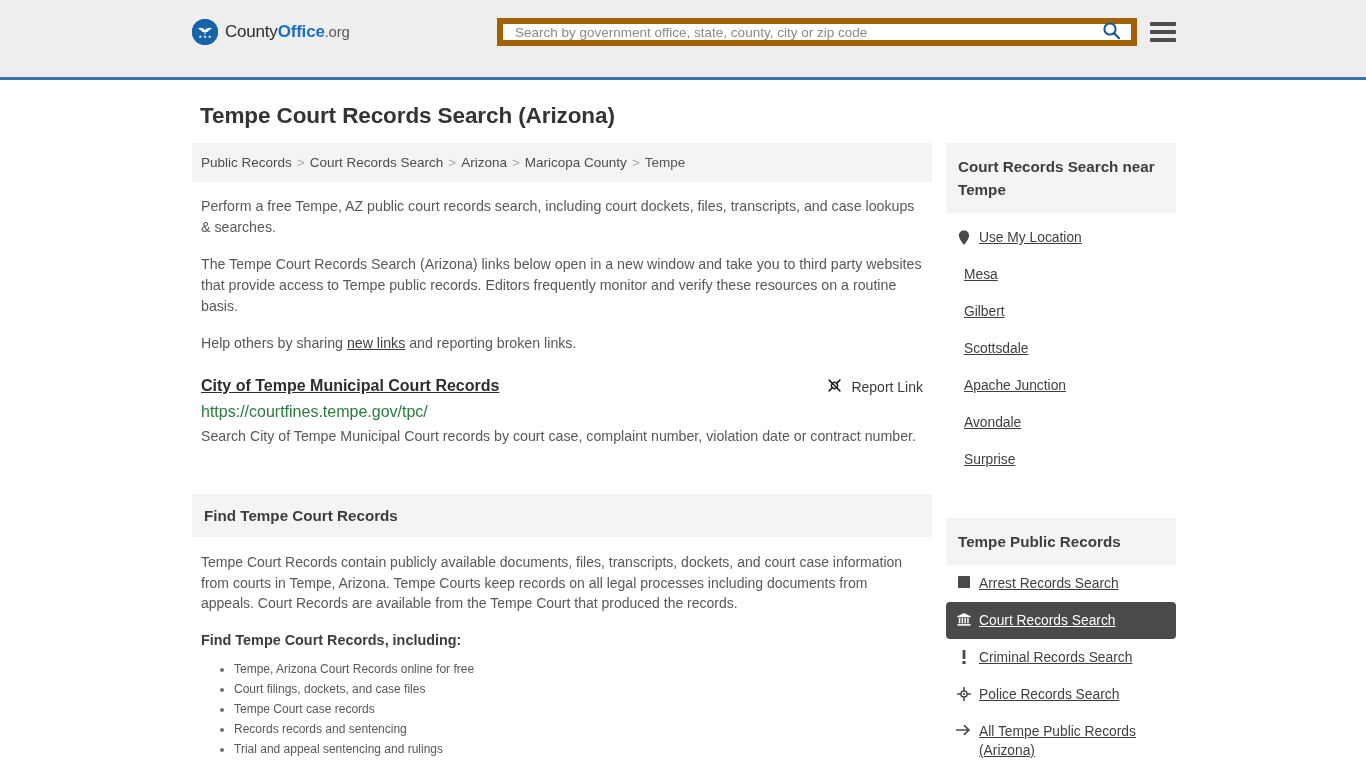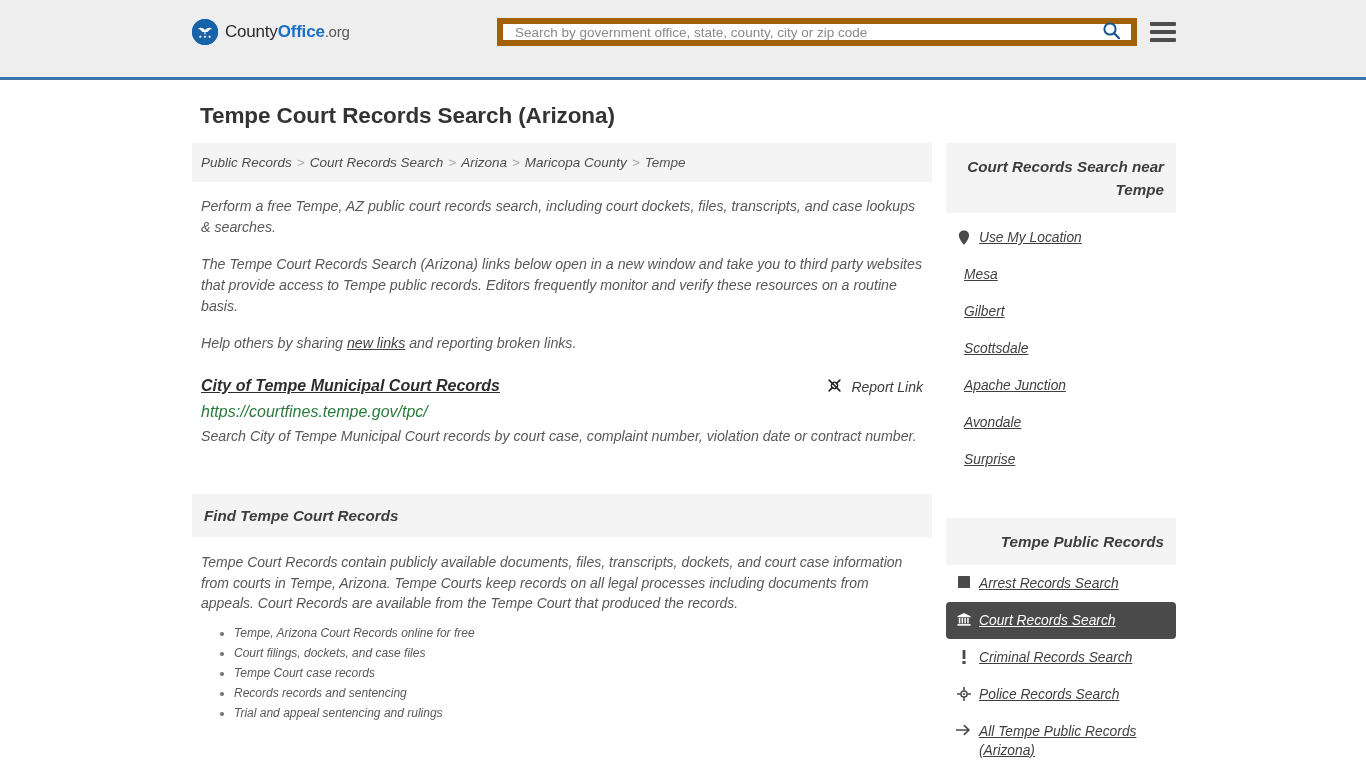--- a/index.html
+++ b/index.html
@@ -109,21 +109,20 @@
     padding: 23px 0 14px 8px;
     font-size: 22.5px;
     font-weight: bold;
     color: #333333;
     letter-spacing: -0.1px;
   }
   .layout {
     display: flex;
     align-items: flex-start;
     gap: 14px;
-    font-style: italic;
   }
   .col-main { width: 740px; flex: none; }
   .col-side { width: 230px; flex: none; }
 
   
   .breadcrumb {
     background: #f4f4f4;
     padding: 11px 9px;
     font-size: 13.5px;
     color: #555555;
@@ -232,21 +231,20 @@
 
   
   .side-card { margin-bottom: 0; }
   .side-head {
     background: #f4f4f4;
     padding: 12px 12px;
     font-size: 15.2px;
     font-weight: bold;
     color: #3d3d3d;
     line-height: 23px;
-    text-align: right;
   }
   .side-list { padding: 0; margin: 0; list-style: none; }
   .side-row {
     display: flex;
     align-items: flex-start;
     gap: 8px;
     padding: 9px 10px;
     border-radius: 4px;
   }
   .side-row.first { padding-top: 15px; }
@@ -347,20 +345,21 @@
           </div>
         </div>
         <a class="result-url">https://courtfines.tempe.gov/tpc/</a>
         <p class="result-desc">Search City of Tempe Municipal Court records by court case, complaint number, violation date or contract number.</p>
       </section>
 
       <section class="section-card">
         <div class="section-head">Find Tempe Court Records</div>
         <div class="section-body">
           <p>Tempe Court Records contain publicly available documents, files, transcripts, dockets, and court case information from courts in Tempe, Arizona. Tempe Courts keep records on all legal processes including documents from appeals. Court Records are available from the Tempe Court that produced the records.</p>
+          <p class="section-sub">Find Tempe Court Records, including:</p>
           <ul class="bullets" id="bullets">
               <li>Tempe, Arizona Court Records online for free</li>
               <li>Court filings, dockets, and case files</li>
               <li>Tempe Court case records</li>
               <li>Records records and sentencing</li>
               <li>Trial and appeal sentencing and rulings</li>
             </ul>
         </div>
       </section>
 

